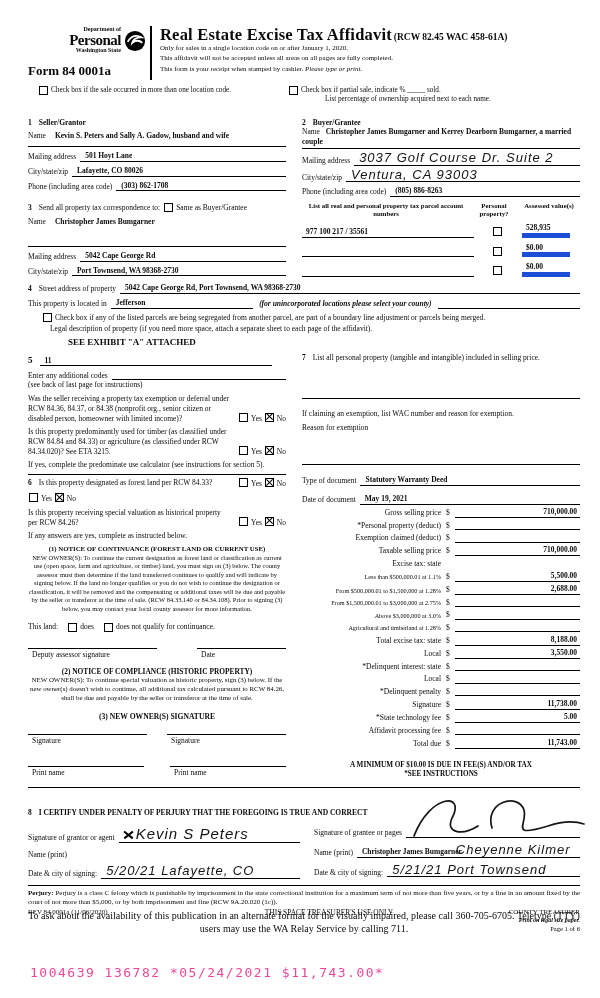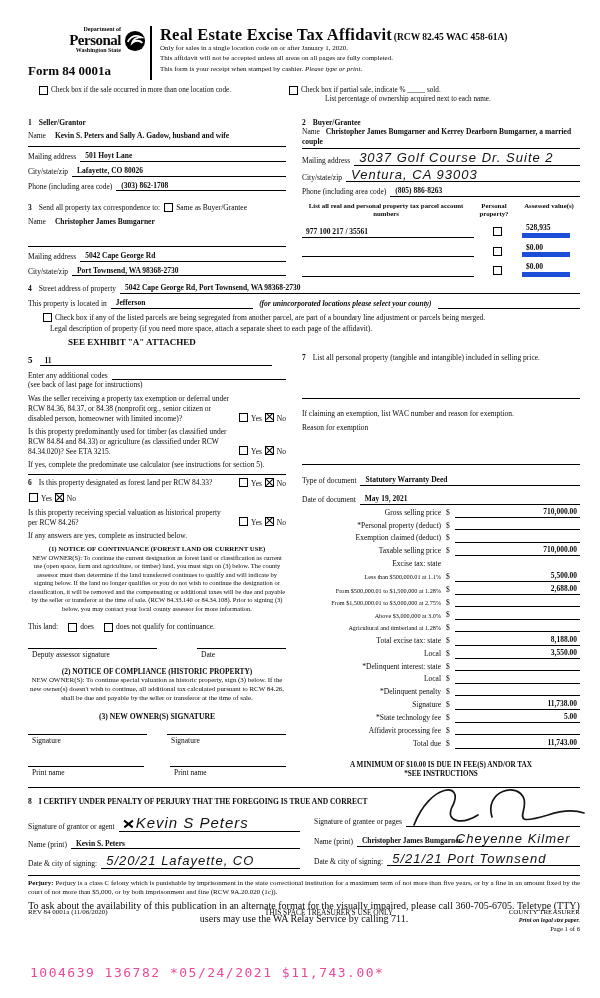--- a/index.html
+++ b/index.html
@@ -65,21 +65,21 @@
   .sigcell{border-top:1px solid #000;padding-top:1px;padding-left:4px}
   
   .prow{display:flex;align-items:flex-end;margin-top:2.5px}
   .plabel{flex:1;text-align:right;padding-right:5px;white-space:nowrap}
   .prow.small .plabel{font-size:6.2px}
   .pdollar{width:9px;flex:none}
   .pline{width:122px;flex:none;border-bottom:1px solid #000;text-align:right;font-weight:bold;min-height:9px;padding-right:3px}
   .pline.noline{border-bottom:none}
   .minnote{text-align:center;font-weight:bold;font-size:7.2px;margin-top:12px}
   
-  .s8wrap{border-top:1.5px solid #000;margin-top:8px;padding-top:9px}
+  .s8wrap{border-top:1.5px solid #000;margin-top:8px;padding-top:20px}
   .s8cols{display:flex}
   .s8L{width:272px;flex:none;margin-right:14px}
   .s8R{flex:1}
   .xmark{display:inline-block;width:8px;height:8px;position:relative;margin-right:4px}
   .xmark::before,.xmark::after{content:"";position:absolute;left:-1px;top:3.4px;width:11px;height:1.6px;background:#000}
   .xmark::before{transform:rotate(38deg)}.xmark::after{transform:rotate(-38deg)}
   .scribble{position:absolute;left:-6px;bottom:-7px;overflow:visible}
   .overhw{margin-left:-6px}
   .perjury{border-top:1.5px solid #000;margin-top:6px;padding-top:3px;font-size:7px;text-align:justify}
   .access{text-align:center;font-size:10px;margin-top:2px}
@@ -481,21 +481,20 @@
   <div class="s8wrap">
     <div><span class="secnum">8</span><span class="b">I CERTIFY UNDER PENALTY OF PERJURY THAT THE FOREGOING IS TRUE AND CORRECT</span></div>
     <div class="s8cols">
       <div class="s8L">
         <div class="frow" style="margin-top:10px">
           <span class="lbl">Signature of grantor or agent</span>
           <span class="fill"><span class="xmark"></span><span class="hw hw-xl">Kevin S Peters</span></span>
         </div>
         <div class="frow" style="margin-top:7px">
           <span class="lbl">Name (print)</span>
-          <span class="fill">Kevin S. Peters</span>
         </div>
         <div class="frow" style="margin-top:7px">
           <span class="lbl">Date &amp; city of signing:</span>
           <span class="fill"><span class="hw hw-lg">5/20/21   Lafayette, CO</span></span>
         </div>
       </div>
       <div class="s8R">
         <div class="frow" style="margin-top:10px">
           <span class="lbl">Signature of grantee or pages</span>
           <span class="fill">

